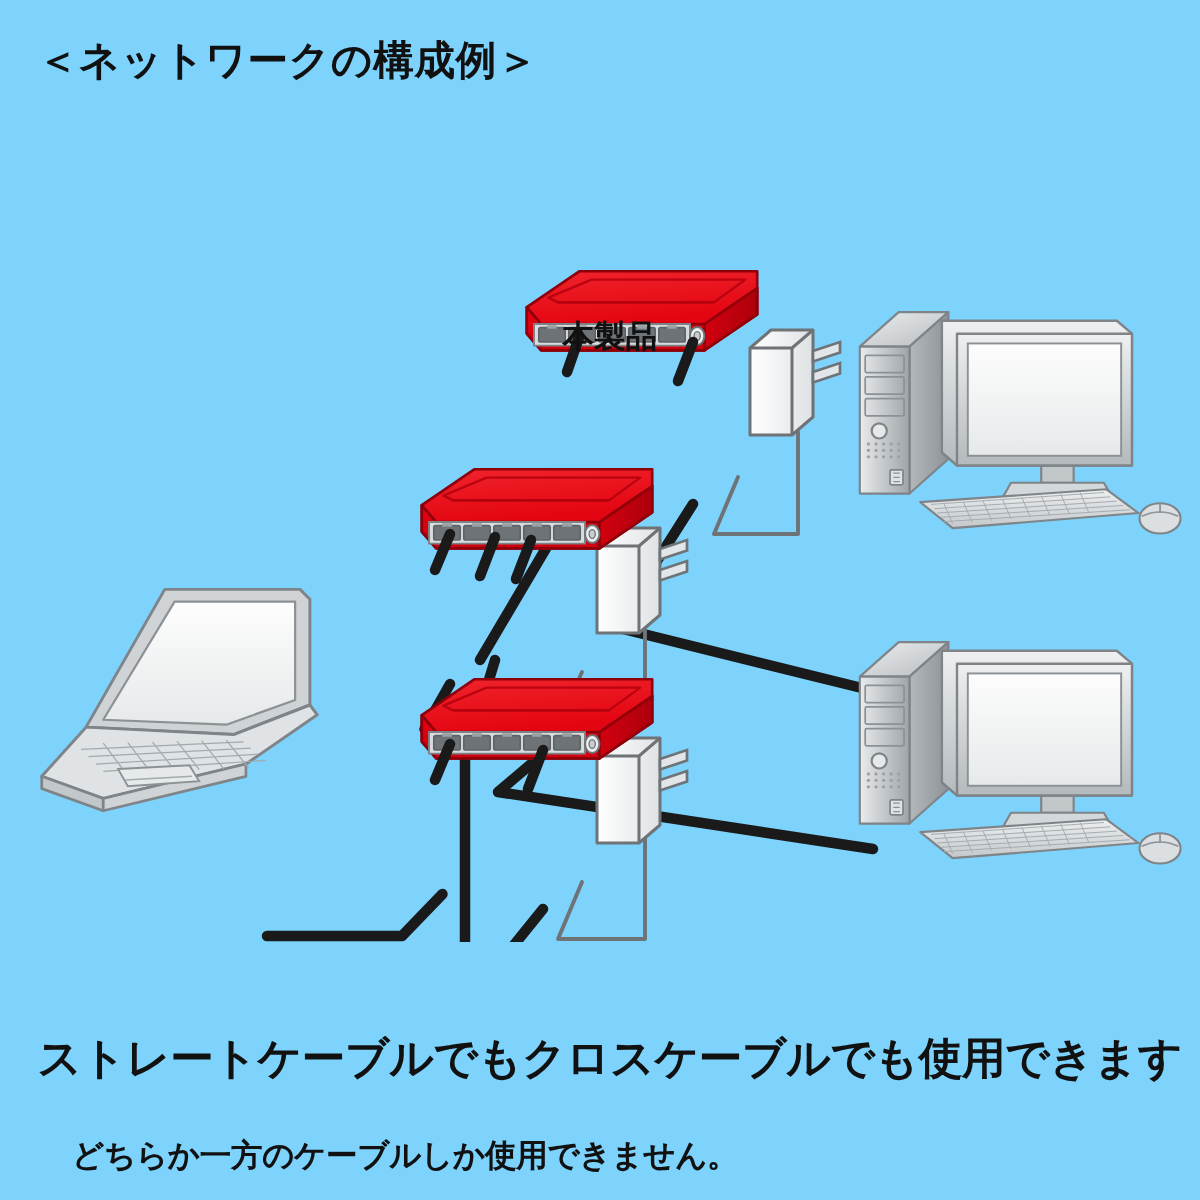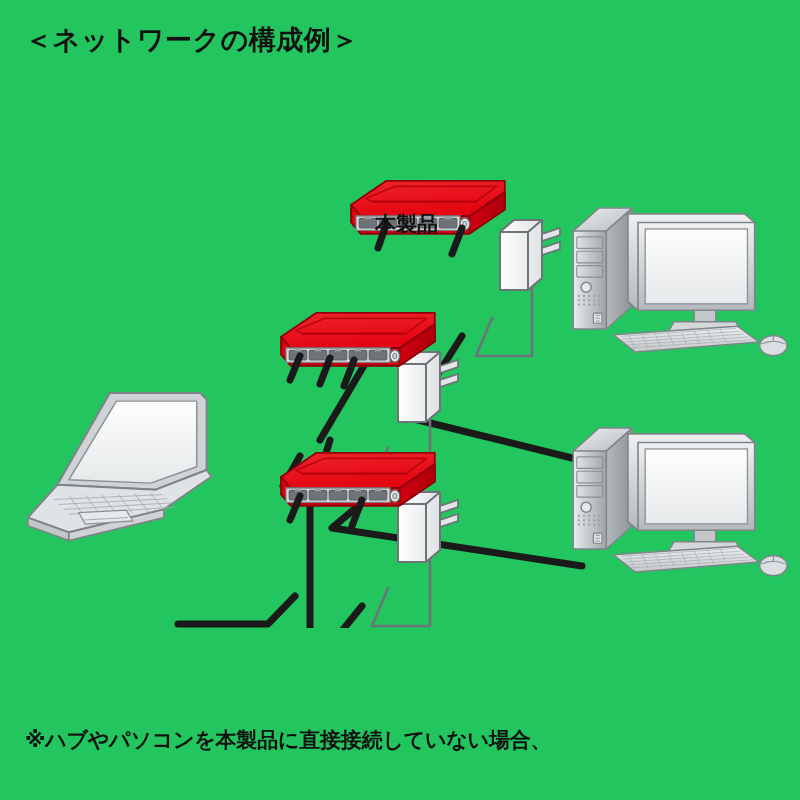--- a/index.html
+++ b/index.html
@@ -3,21 +3,21 @@
 <meta charset="utf-8">
 <title>network-diagram</title>
 <style>
   html,body{margin:0;padding:0;background:#ffffff;}
   body{
     width:800px;height:800px;overflow:hidden;
     font-family:"Liberation Sans","DejaVu Sans",sans-serif;
     color:#1a1a1a;
     position:relative;
   }
-  #page{position:relative;width:800px;height:800px;background:#22c55e;}
+  #page{position:relative;width:800px;height:800px;background:#7dd3fc;}
 
   .title{
     position:absolute;left:25px;top:22px;
     font-size:27px;font-weight:700;letter-spacing:0.5px;
     color:#111;white-space:nowrap;
   }
 
   #scene{position:absolute;left:0;top:88px;width:800px;height:540px;}
 
   .caption{
@@ -273,16 +273,17 @@
         <path d="M330,270 L320,296"></path>
         <path d="M354,272 L344,298"></path>
         <path d="M300,408 L290,432"></path>
         <path d="M362,412 L352,438"></path>
       </g>
     </svg>
 
     <div class="devlabel" id="label-honseihin">本製品</div>
   </div>
 
-
-  <div class="note" id="note-line1">※ハブやパソコンを本製品に直接接続していない場合、</div>
+  <div class="caption" id="cap-line2">ストレートケーブルでもクロスケーブルでも使用できます</div>
+
+  <div class="note" id="note-line2">どちらか一方のケーブルしか使用できません。</div>
 
 </div>
 
 </body></html>

